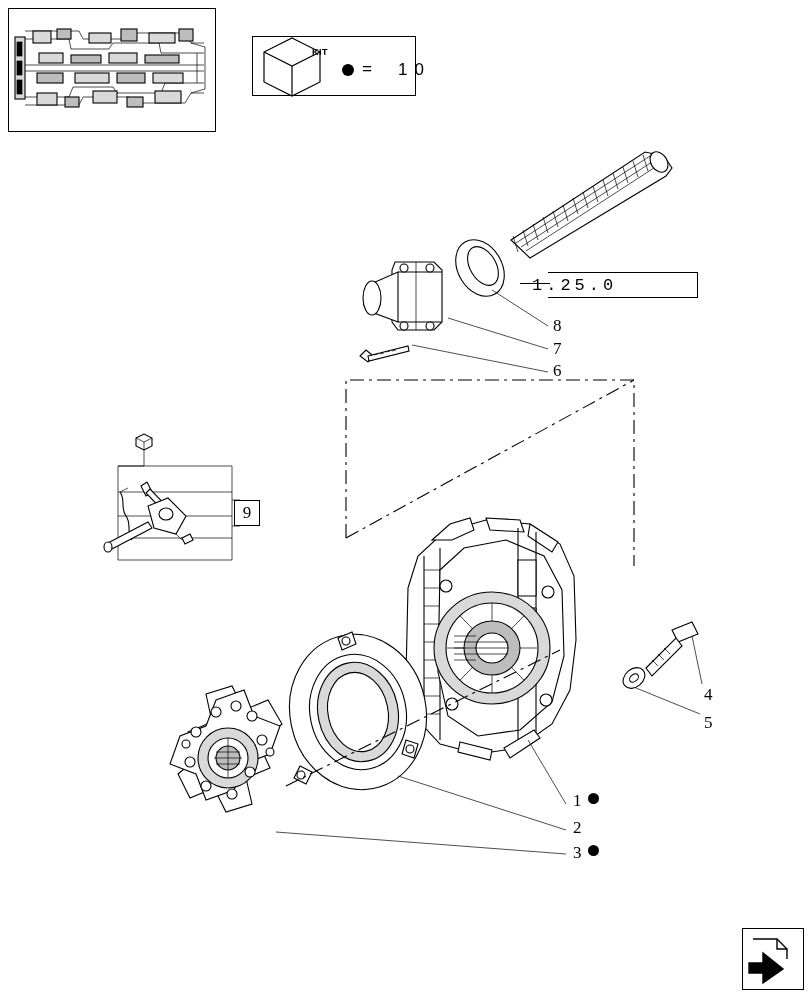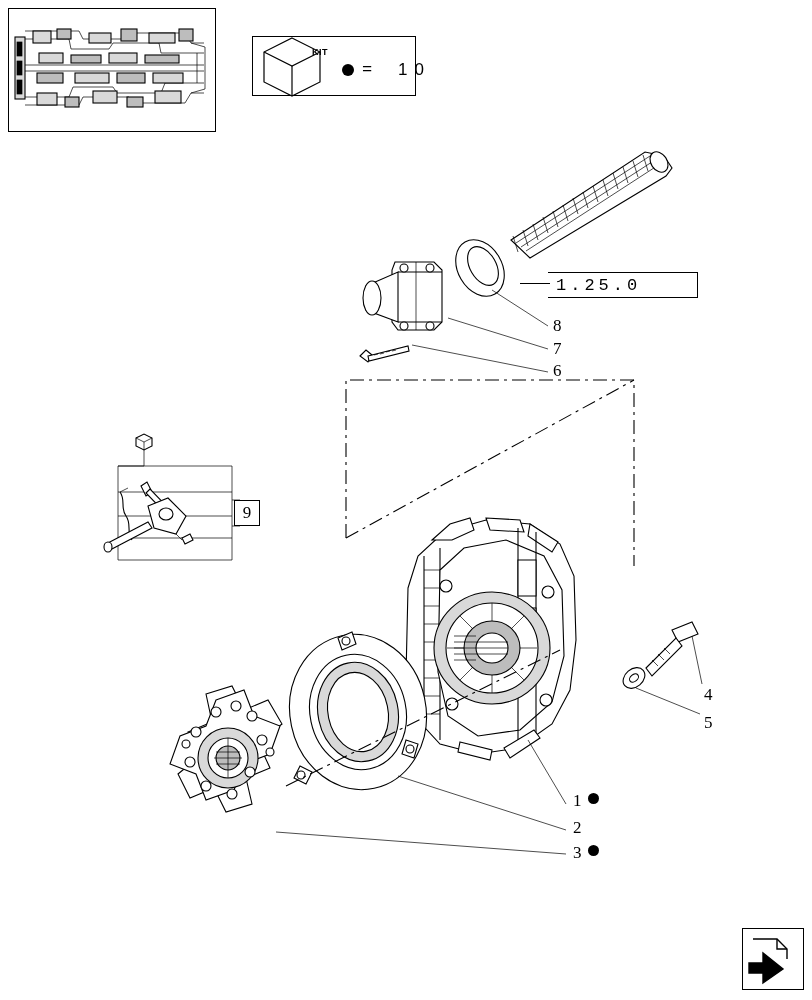--- a/index.html
+++ b/index.html
@@ -77,21 +77,21 @@
     left: 398px;
     top: 60px;
     font-size: 17px;
     letter-spacing: 7px;
     font-family: Liberation Sans, sans-serif;
   }
 
   
   .ref-tag {
     position: absolute;
-    left: 556px;
+    left: 532px;
     top: 276px;
     font-size: 17px;
     letter-spacing: 4px;
     font-family: "Liberation Mono", monospace;
     white-space: nowrap;
   }
   .ref-tag-frame {
     position: absolute;
     left: 548px;
     top: 272px;

